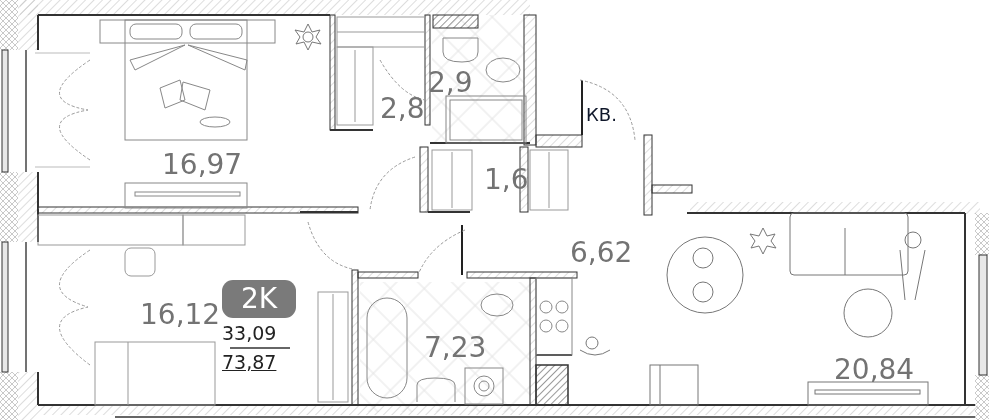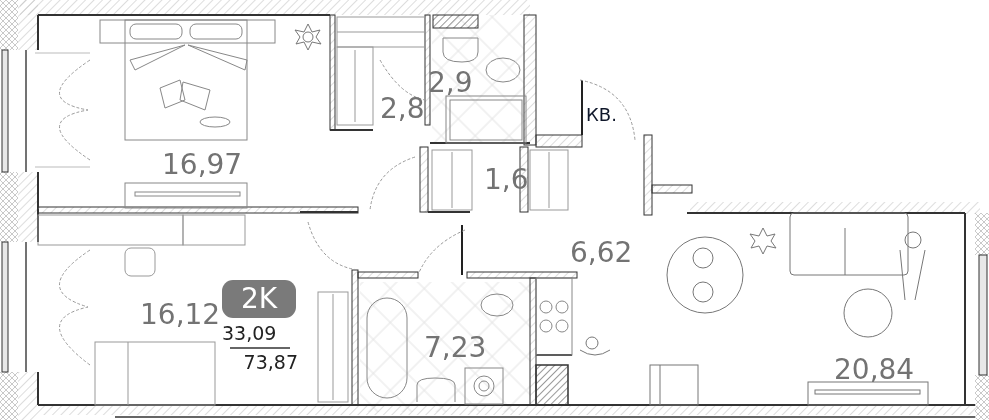--- a/index.html
+++ b/index.html
@@ -3,21 +3,21 @@
 <meta charset="utf-8">
 <style>
   html, body { margin: 0; padding: 0; background: #ffffff; }
   body { width: 989px; height: 420px; position: relative; overflow: hidden; font-family: "Liberation Sans", sans-serif; }
   #plan { position: absolute; left: 0; top: 0; }
   .room-label { position: absolute; font-family: "DejaVu Sans", sans-serif; font-size: 28px; color: #737373; letter-spacing: 0px; white-space: nowrap; }
   .kv-label { position: absolute; font-family: "DejaVu Sans", sans-serif; font-size: 18px; color: #0f172a; }
   .badge { position: absolute; left: 222px; top: 280px; width: 74px; height: 38px; border-radius: 11px; background: #7a7a7a; color: #ffffff; font-family: "DejaVu Sans", sans-serif; font-size: 28px; text-align: center; line-height: 38px; }
   .area-living { position: absolute; left: 222px; top: 322px; width: 76px; text-align: left; font-family: "DejaVu Sans", sans-serif; font-size: 19px; color: #222; }
   .area-divider { position: absolute; left: 230px; top: 347px; width: 60px; height: 2px; background: #666; }
-  .area-total { position: absolute; left: 222px; top: 351px; width: 76px; text-align: right; font-family: "DejaVu Sans", sans-serif; font-size: 19px; color: #222; }
+  .area-total { position: absolute; left: 222px; top: 351px; width: 76px; text-align: left; font-family: "DejaVu Sans", sans-serif; font-size: 19px; color: #222; text-decoration: underline; }
 </style>
 </head>
 <body>
 
 <svg id="plan" width="989" height="420" viewBox="0 0 989 420" xmlns="http://www.w3.org/2000/svg">
   <defs>
     <pattern id="hatch" patternUnits="userSpaceOnUse" width="6" height="6" patternTransform="rotate(45)">
       <line x1="0" y1="0" x2="0" y2="6" stroke="#bbbbbb" stroke-width="1"></line>
     </pattern>
     <pattern id="cross" patternUnits="userSpaceOnUse" width="6" height="6">

